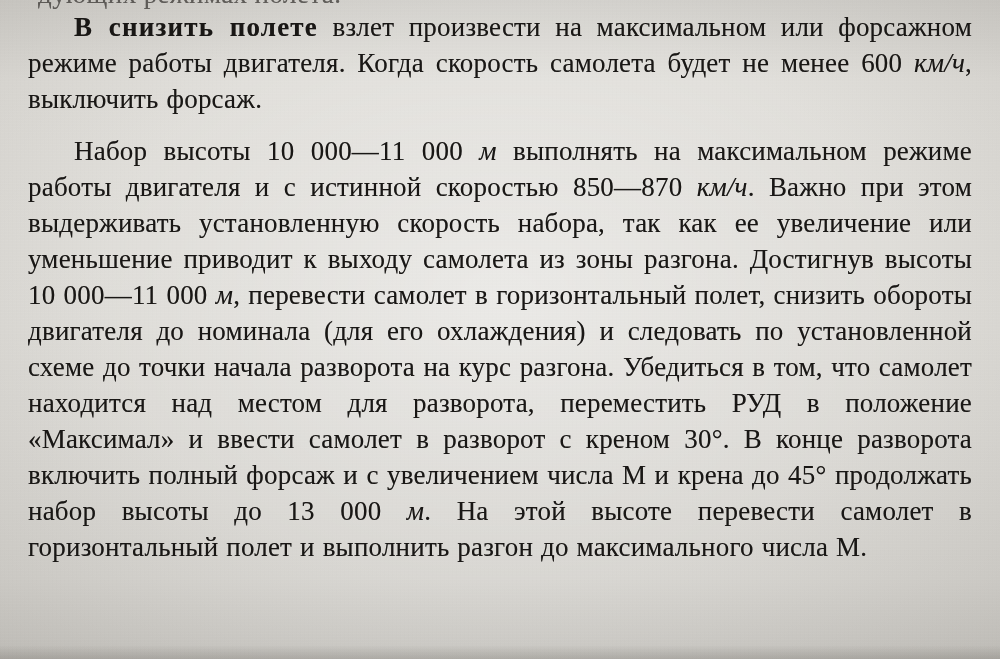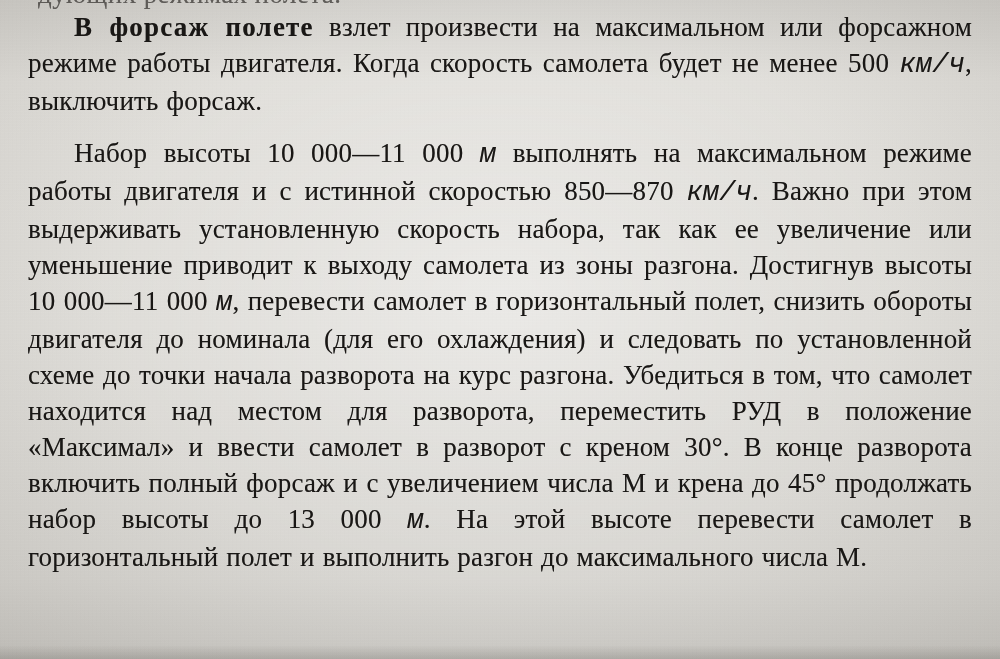--- a/index.html
+++ b/index.html
@@ -70,21 +70,21 @@
   }
   p.para + p.para {
     margin-top: 16px;
   }
   .lead {
     font-weight: bold;
     letter-spacing: 1.2px;
   }
   .ital {
     font-style: italic;
-    font-family: Liberation Mono, monospace;
+    font-family: Liberation Serif, serif;
   }
 
   
   .text-column {
     text-shadow: 0 0 0.6px rgba(0,0,0,0.35);
   }
   .bottom-smudge {
     position: absolute;
     left: 0;
     right: 0;
@@ -100,21 +100,21 @@
 <div class="page"></div>
 <div class="grain"></div>
 
 <div class="text-column">
 
   <div class="clipped-line">
     <span>дующих режимах полета.</span>
   </div>
 
   <p class="para">
-    <span class="lead">В форсаж полете</span><span> взлет произвести на максимальном или форсажном режиме работы двигателя. Когда скорость самолета будет не менее 500 </span><span class="ital">км/ч</span><span>, выключить форсаж.</span>
+    <span class="lead">В снизить полете</span><span> взлет произвести на максимальном или форсажном режиме работы двигателя. Когда скорость самолета будет не менее 600 </span><span class="ital">км/ч</span><span>, выключить форсаж.</span>
   </p>
 
   <p class="para">
     <span>Набор высоты 10 000—11 000 </span><span class="ital">м</span><span> выполнять на максимальном режиме работы двигателя и с истинной скоростью 850—870 </span><span class="ital">км/ч</span><span>. Важно при этом выдерживать установленную скорость набора, так как ее увеличение или уменьшение приводит к выходу самолета из зоны разгона. Достигнув высоты 10 000—11 000 </span><span class="ital">м</span><span>, перевести самолет в горизонтальный полет, снизить обороты двигателя до номинала (для его охлаждения) и следовать по установленной схеме до точки начала разворота на курс разгона. Убедиться в том, что самолет находится над местом для разворота, переместить РУД в положение «Максимал» и ввести самолет в разворот с креном 30°. В конце разворота включить полный форсаж и с увеличением числа М и крена до 45° продолжать набор высоты до 13 000 </span><span class="ital">м</span><span>. На этой высоте перевести самолет в горизонтальный полет и выполнить разгон до максимального числа М.</span>
   </p>
 
 </div>
 
 <div class="bottom-smudge"></div>
 

